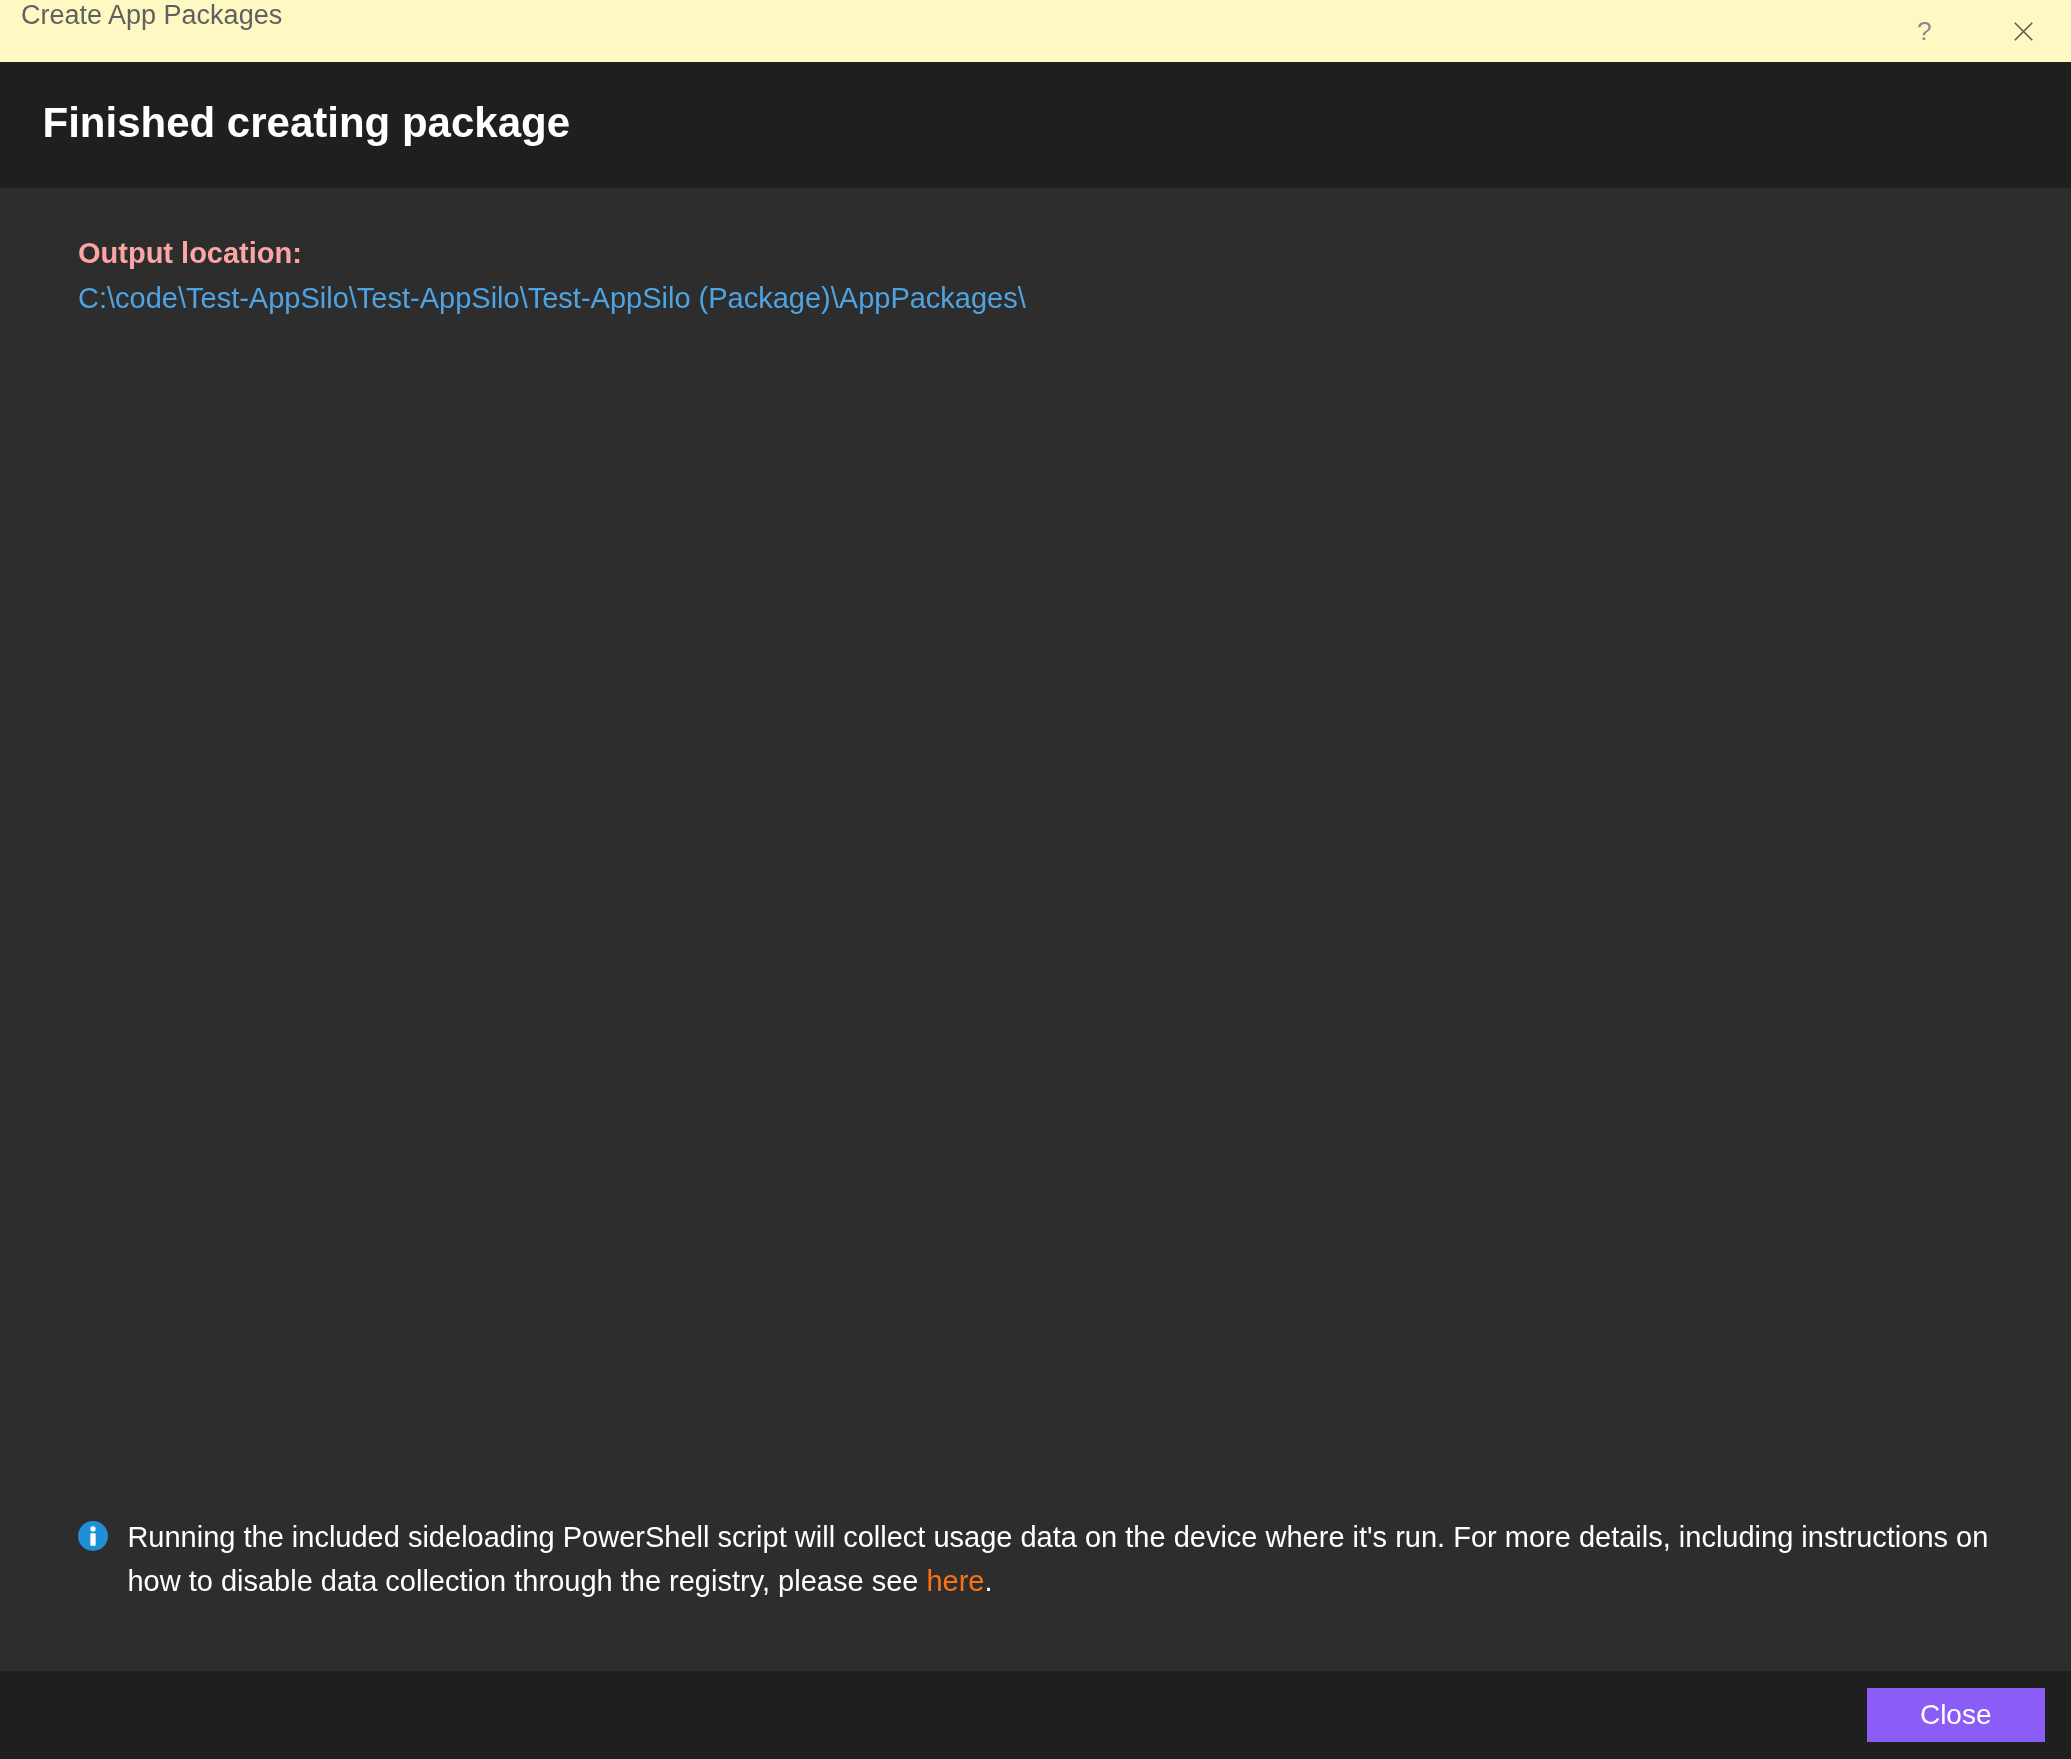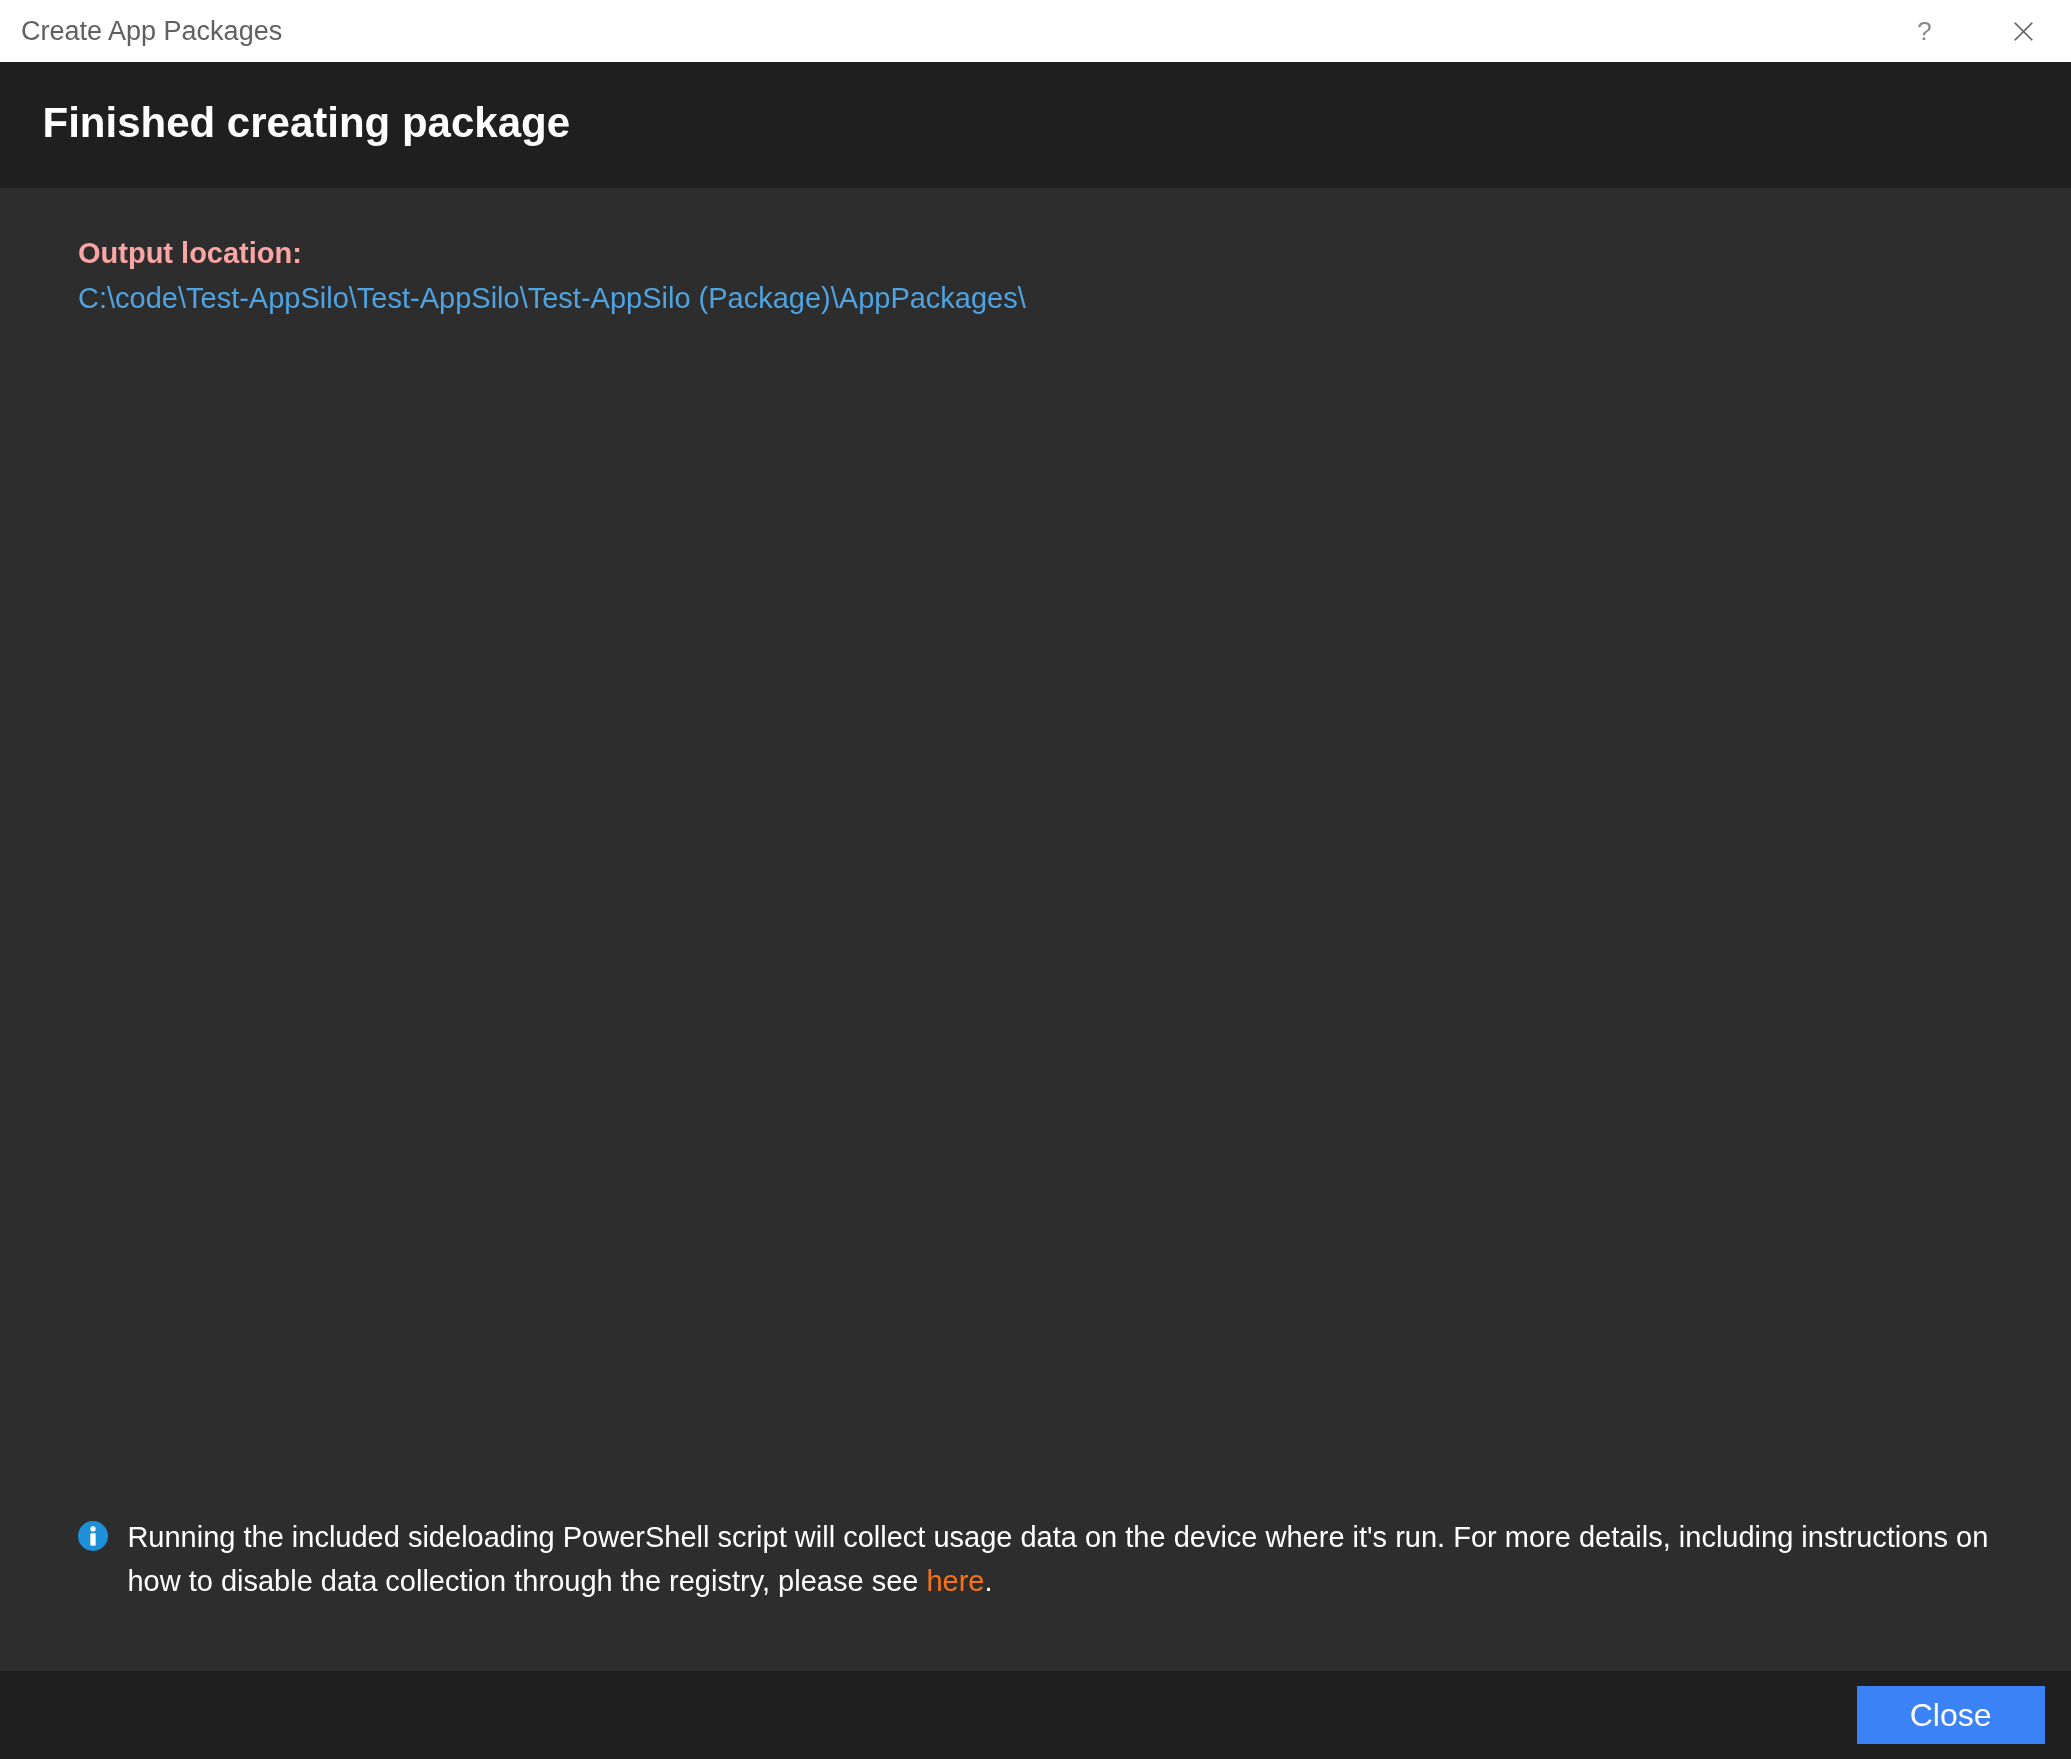--- a/index.html
+++ b/index.html
@@ -8,23 +8,22 @@
     height: 1759px;
     font-family: "Segoe UI", Arial, sans-serif;
     background: #2d2d2d;
     color: #ffffff;
     overflow: hidden;
   }
 
   
   .titlebar {
     height: 62px;
-    background: #ffffff;
+    background: #fef9c3;
     display: flex;
-    align-items: center;
     padding: 0 21px;
     position: relative;
   }
   .titlebar-title {
     font-size: 27px;
     color: #606060;
     font-weight: 400;
   }
   .titlebar-controls {
     position: absolute;
@@ -119,24 +118,24 @@
     right: 0;
     bottom: 0;
     height: 88px;
     background: #1f1f1f;
     display: flex;
     align-items: center;
     justify-content: flex-end;
     padding: 0 26.5px;
   }
   .close-button {
-    background: #3b82f6;
+    background: #8b5cf6;
     color: #ffffff;
     border: none;
-    font-size: 32px;
+    font-size: 28px;
     padding: 10.6px 53px;
     cursor: pointer;
     font-family: inherit;
   }
 </style>
 </head>
 <body>
 
 <div class="titlebar">
   <span class="titlebar-title">Create App Packages</span>

